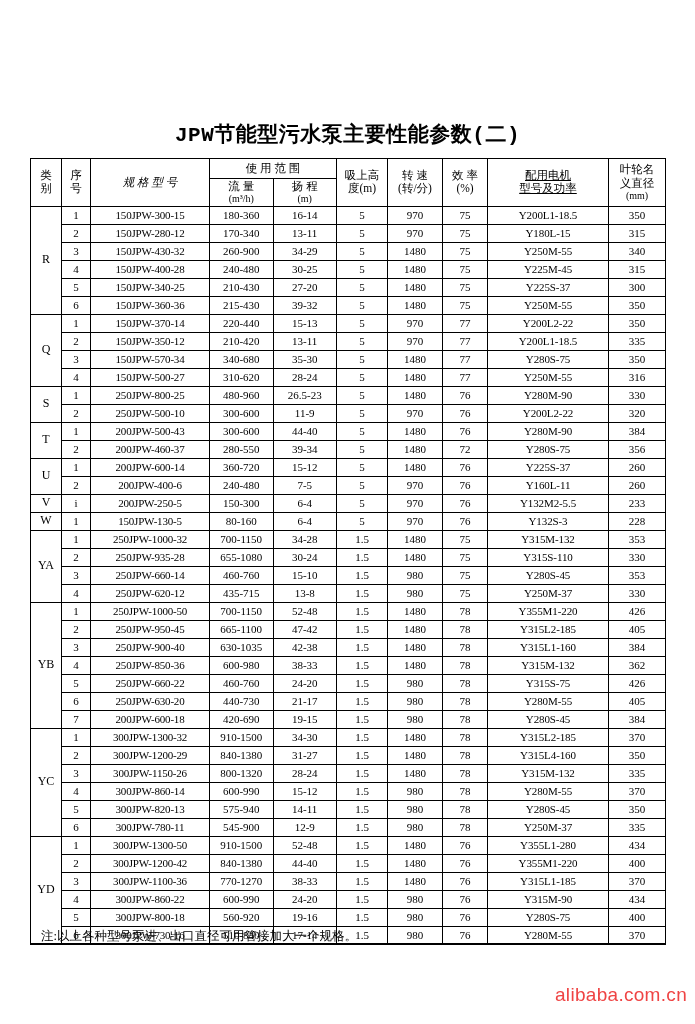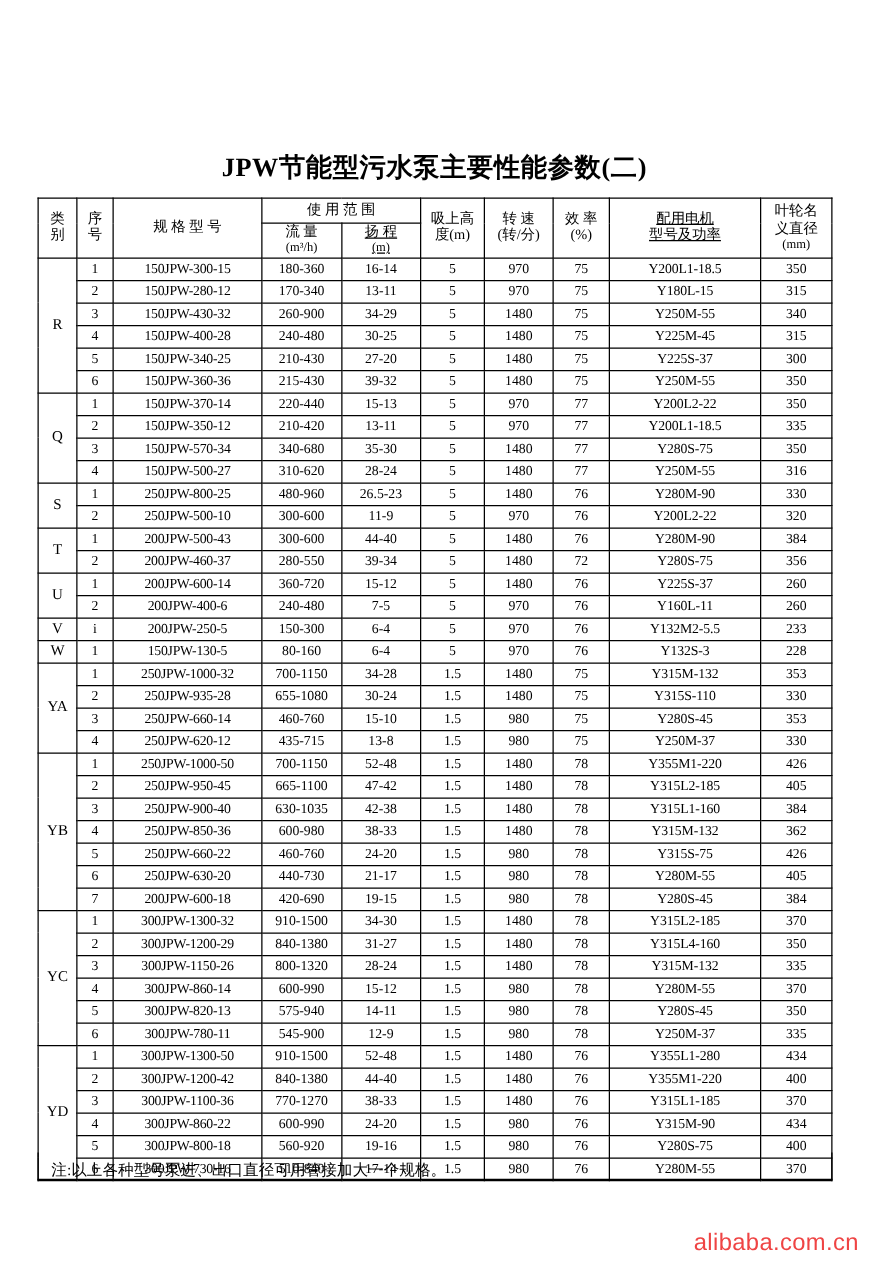--- a/index.html
+++ b/index.html
@@ -23,21 +23,21 @@
   }
   .title {
     position: absolute;
     left: 0;
     top: 120px;
     width: 695px;
     text-align: center;
     font-size: 21px;
     font-weight: bold;
     letter-spacing: 0.5px;
-    font-family: Liberation Serif, serif;
+    font-family: Liberation Mono, monospace;
   }
   table.main {
     position: absolute;
     left: 30px;
     top: 158px;
     width: 636px;
     border-collapse: collapse;
     table-layout: fixed;
     font-size: 11px;
   }
@@ -50,23 +50,23 @@
     line-height: 1.15;
     font-weight: normal;
     font-family: "Liberation Serif", "DejaVu Serif", serif;
   }
   table.main thead td {
     font-size: 11.5px;
     padding: 1px 0;
   }
   .hdr-cat { width: 30px; }
   .hdr-no  { width: 28px; }
-  .hdr-model { width: 118px; }
+  .hdr-model { width: 118px; font-style: italic; }
   .hdr-q { width: 62px; }
-  .hdr-h { width: 56px; text-decoration: underline; }
+  .hdr-h { width: 56px; }
   .hdr-suc { width: 50px; }
   .hdr-rpm { width: 54px; }
   .hdr-eff { width: 44px; }
   .hdr-motor { width: 120px; text-decoration: underline; }
   .hdr-imp { width: 56px; }
 
   .cat-cell {
     font-size: 12px;
     font-family: "Liberation Serif", "DejaVu Serif", serif;
   }

